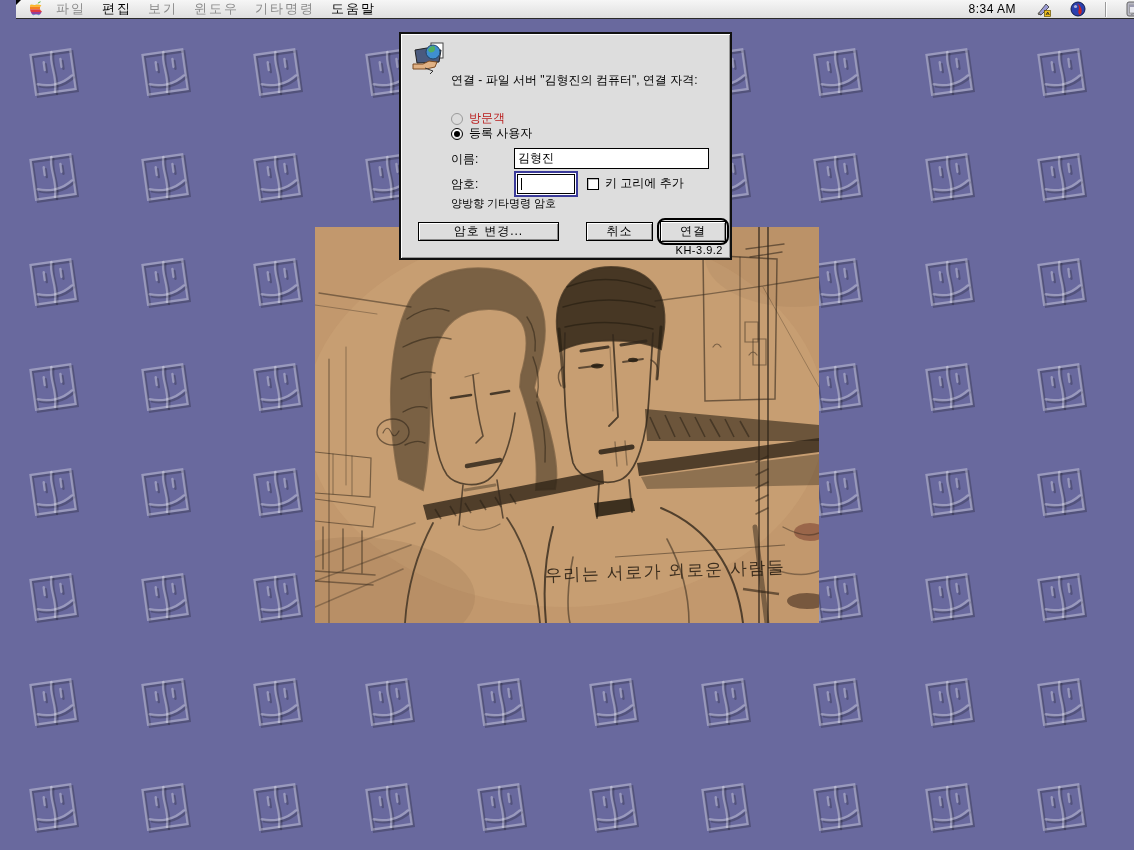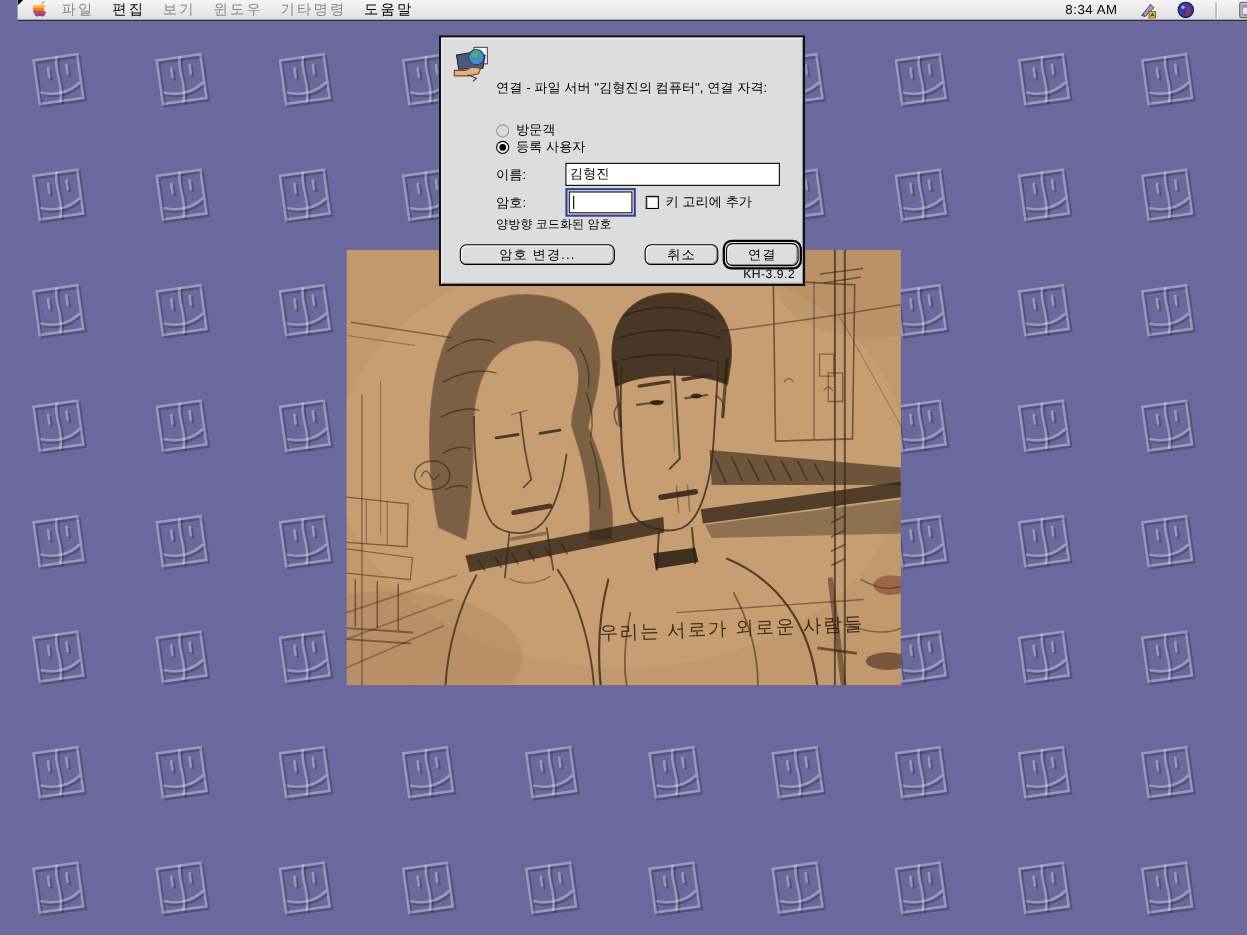--- a/index.html
+++ b/index.html
@@ -38,34 +38,34 @@
             background:#DDDDDD; border:2px solid #111;
             box-shadow:inset 1px 1px 0 #fff, inset -1px -1px 0 #999; font-size:12px; color:#000; }
   .dlg-icon { position:absolute; left:10px; top:8px; }
   .dlg-title { position:absolute; left:50px; top:39px; width:275px; line-height:14px; }
   .radio-row { position:absolute; left:50px; display:flex; align-items:center; gap:6px; }
   .radio-row.r0 { top:76px; } .radio-row.r1 { top:91px; }
   .radio { width:12px; height:12px; border-radius:50%; border:1px solid #000;
            background:radial-gradient(circle at 35% 30%, #fff 30%, #cfcfcf); position:relative; }
   .radio.selected::after { content:""; position:absolute; left:2px; top:2px; width:6px; height:6px; border-radius:50%; background:#000; }
   .radio.disabled { border-color:#9a9a9a; background:#dcdcdc; }
-  .radio-row.disabled .radio-label { color:#000000; }
+  .radio-row.disabled .radio-label { color:#b91c1c; }
   .fld-label { position:absolute; left:50px; }
   .lbl-name { top:117px; } .lbl-pwd { top:142px; }
   .txt-field { position:absolute; background:#fff; border:1px solid #000; font-size:12px;
                font-family:"Liberation Sans",sans-serif; padding:9px 3px; }
   .name-field { left:113px; top:114px; width:195px; height:21px; }
   .pwd-field  { left:116px; top:140px; width:58px; height:19px;
                 box-shadow:0 0 0 1px #fff, 0 0 0 3px #3A3A99; }
   .caret { position:absolute; left:3px; top:3px; width:1px; height:12px; background:#000; }
   .chk-row { position:absolute; left:186px; top:141px; display:flex; align-items:center; gap:6px; }
   .checkbox { width:12px; height:12px; border:1px solid #000; background:#fff;
               box-shadow:inset 1px 1px 0 #bbb; }
   .hint { position:absolute; left:50px; top:162px; font-size:11px; }
-  .btn { position:absolute; top:188px; height:19px; border:1px solid #000; border-radius:6px;
+  .btn { position:absolute; top:188px; height:19px; border:1px solid #000; border-radius:0;
          background:#DDD; box-shadow:inset 1px 1px 0 #fff, inset -1px -1px 0 #888;
          font-size:12px; font-family:"Liberation Sans",sans-serif; letter-spacing:1px; color:#000; }
   .btn-change { left:17px; width:141px; }
   .btn-cancel { left:185px; width:67px; }
   .default-ring { position:absolute; left:256px; top:184px; width:72px; height:27px;
                   border:2px solid #000; border-radius:8px; background:#DDD; padding:1px; }
   .btn-connect { position:static; display:block; width:100%; height:100%; top:auto; }
   .version { position:absolute; right:7px; top:210px; font-size:11px; letter-spacing:0.5px; }
 </style>
 </head>
@@ -542,21 +542,21 @@
     <div class="fld-label lbl-pwd">암호:</div>
     <div class="txt-field pwd-field">
       <div class="caret"></div>
     </div>
 
     <div class="chk-row">
       <span class="checkbox"></span>
       <span>키 고리에 추가</span>
     </div>
 
-    <div class="hint">양방향 코드화된 암호</div>
+    <div class="hint">양방향 기타명령 암호</div>
 
     <button class="btn btn-change">암호 변경...</button>
     <button class="btn btn-cancel">취소</button>
     <div class="default-ring">
       <button class="btn btn-connect">연결</button>
     </div>
     <div class="version">KH-3.9.2</div>
   </div>
 </div>
 

